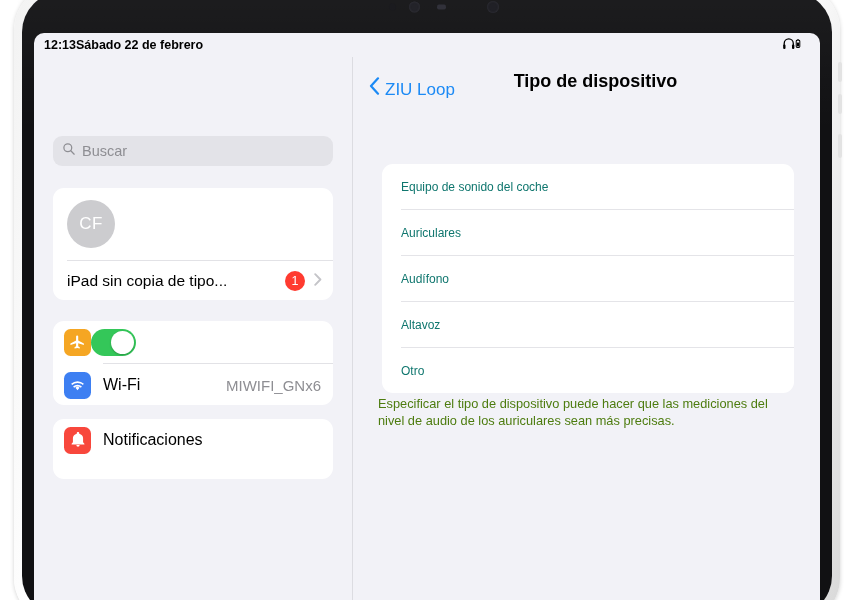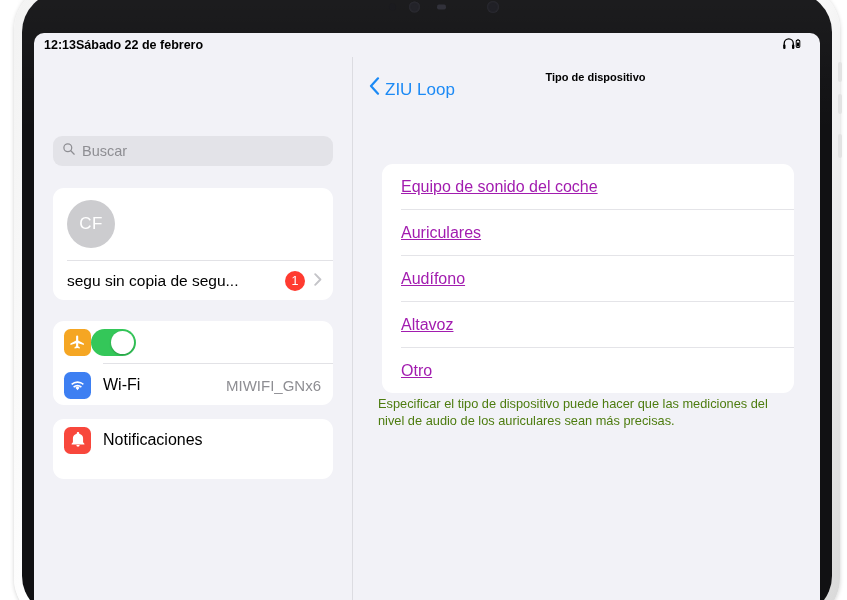--- a/index.html
+++ b/index.html
@@ -134,27 +134,27 @@
   .card-notif{top:362px;height:60px;}
 
   
   .navbar{position:absolute;left:0;top:0;width:100%;height:52px;}
   .back{
     position:absolute;left:16px;top:12px;display:flex;align-items:flex-end;gap:5px;
     color:#1c8af5;font-size:17px;cursor:pointer;margin-top:8px;
   }
   .nav-title{
     position:absolute;left:0;top:14px;width:100%;text-align:center;
-    font-size:11px;font-weight:bold;color:#000;padding-left:18px;box-sizing:border-box;
+    font-size:18px;font-weight:bold;color:#000;padding-left:18px;box-sizing:border-box;
   }
   .list-card{
     position:absolute;left:29px;top:107px;width:412px;background:#ffffff;border-radius:11px;overflow:hidden;
   }
   .lrow{height:45px;display:flex;align-items:center;padding-left:19px;box-sizing:border-box;
-        font-size:16px;color:#a21caf;text-decoration:underline;}
+        font-size:12px;color:#0f766e;}
   .lhair{height:1px;background:#e4e4e8;margin-left:19px;}
   .footnote{
     position:absolute;left:25px;top:339px;width:405px;
     font-size:12.8px;line-height:16.5px;color:#4d7c0f;
   }
 </style>
 </head>
 <body>
 
 <div class="stage">
@@ -230,21 +230,21 @@
           </span>
           <span class="search-ph">Buscar</span>
         </div>
 
         <div class="card card-apple">
           <div class="apple-top">
             <div class="avatar">CF</div>
           </div>
           <div class="hair"></div>
           <div class="backup-row">
-            <span class="backup-label">segu sin copia de segu...</span>
+            <span class="backup-label">iPad sin copia de tipo...</span>
             <span class="badge">1</span>
             <span class="chev">
               <svg width="8" height="13" viewBox="0 0 8 13">
                   <path d="M1.2 1.2L6.4 6.5L1.2 11.8" fill="none" stroke="#c4c4c8" stroke-width="1.9" stroke-linecap="round" stroke-linejoin="round"></path>
                 </svg>
             </span>
           </div>
         </div>
 
         <div class="card card-conn">

